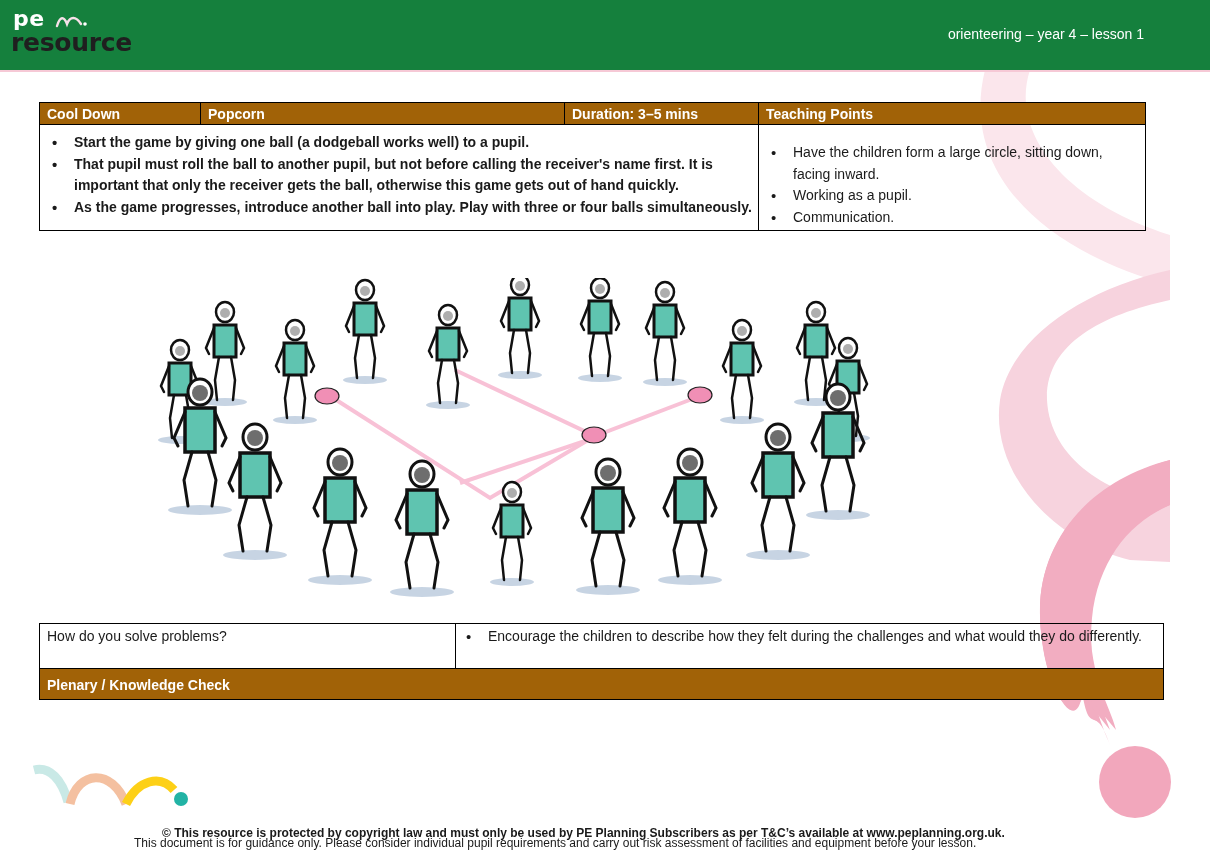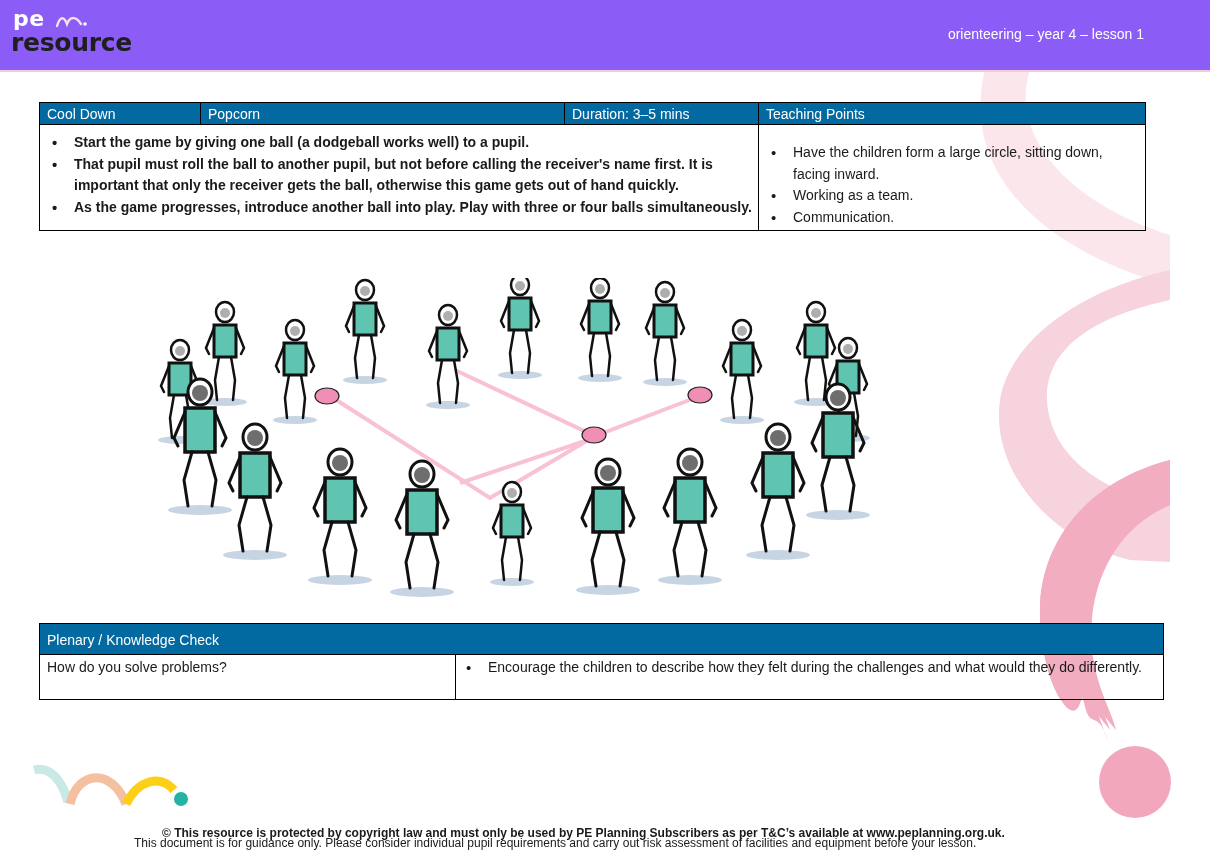--- a/index.html
+++ b/index.html
@@ -1,31 +1,31 @@
 <!DOCTYPE html>
 <html><head>
 <meta charset="utf-8">
 <style>
   * { box-sizing: border-box; margin: 0; padding: 0; }
   html, body { width: 1210px; height: 855px; background: #ffffff; overflow: hidden; }
   body { position: relative; font-family: "Liberation Sans", "DejaVu Sans", sans-serif; color: #1a1a1a; }
 
-  .header { position: absolute; left: 0; top: 0; width: 1210px; height: 70px; background: #8b5cf6; }
+  .header { position: absolute; left: 0; top: 0; width: 1210px; height: 70px; background: #15803d; }
   .header-line { position: absolute; left: 0; top: 70px; width: 1210px; height: 2px; background: #f6c9d6; }
   .logo { position: absolute; left: 11px; top: 6px; width: 120px; height: 56px; }
   .logo-pe { position: absolute; left: 2px; top: 0px; font-size: 22px; font-weight: bold; color: #ffffff; letter-spacing: 0.5px; font-family: "DejaVu Sans", sans-serif; }
   .logo-planning { position: absolute; left: 0px; top: 22px; font-size: 25px; font-weight: bold; color: #1f1f1f; letter-spacing: -0.3px; font-family: "DejaVu Sans", sans-serif; }
   .logo-swoosh { position: absolute; left: 40px; top: 6px; }
   .lesson-title { position: absolute; right: 66px; top: 26px; font-size: 14px; font-weight: normal; color: #ffffff; }
 
   .deco { position: absolute; left: 0; top: 0; pointer-events: none; }
 
   table.lesson { position: absolute; border-collapse: collapse; font-size: 14px; line-height: 21.5px; }
   table.lesson td { border: 1px solid #000; vertical-align: top; }
-  .th { background: #0369a1; color: #ffffff; font-weight: normal; height: 22px; padding: 1px 7px 0 7px; line-height: 20px; }
+  .th { background: #a16207; color: #ffffff; font-weight: bold; height: 22px; padding: 1px 7px 0 7px; line-height: 20px; }
 
   #main-table { left: 39px; top: 102px; width: 1107px; }
   #main-table td.cell { background: transparent; padding: 6px 6px 2px 6px; }
   ul.bullets { list-style: none; }
   ul.bullets li { position: relative; padding-left: 28px; }
   ul.bullets li::before { content: "•"; position: absolute; left: 6px; top: 0; font-size: 15px; }
 
   #plenary-table { left: 39px; top: 623px; width: 1125px; }
   #plenary-table td.cell { padding: 2px 7px 0 7px; height: 45px; }
 
@@ -75,21 +75,21 @@
     <td class="cell" colspan="3" style="padding-left:6px;padding-top:7px;padding-bottom:1px;font-weight:bold;">
       <ul class="bullets">
         <li>Start the game by giving one ball (a dodgeball works well) to a pupil.</li>
         <li>That pupil must roll the ball to another pupil, but not before calling the receiver's name first. It is important that only the receiver gets the ball, otherwise this game gets out of hand quickly.</li>
         <li>As the game progresses, introduce another ball into play. Play with three or four balls simultaneously.</li>
       </ul>
     </td>
     <td class="cell" style="padding-top:17px;padding-right:10px;">
       <ul class="bullets">
         <li>Have the children form a large circle, sitting down, facing inward.</li>
-        <li>Working as a team.</li>
+        <li>Working as a pupil.</li>
         <li>Communication.</li>
       </ul>
     </td>
   </tr>
 </tbody>
   </table>
 
 <svg class="illustration" width="830" height="320" viewBox="0 0 830 320">
   <defs>
     <g id="fig">
@@ -143,29 +143,29 @@
   <use href="#figbig" x="708" y="155"></use>
 
   <ellipse cx="197" cy="118" rx="12" ry="8" fill="#f08fb5" stroke="#222" stroke-width="1.2"></ellipse>
   <ellipse cx="570" cy="117" rx="12" ry="8" fill="#f08fb5" stroke="#222" stroke-width="1.2"></ellipse>
   <ellipse cx="464" cy="157" rx="12" ry="8" fill="#f08fb5" stroke="#222" stroke-width="1.2"></ellipse>
 </svg>
 
 <table class="lesson" id="plenary-table">
   <tbody>
       <tr>
-    <td class="th" colspan="2" style="height:30px;line-height:28px;padding-top:2px;">Plenary / Knowledge Check</td>
-  </tr>
-  <tr>
     <td class="cell" style="width:416px">How do you solve problems?</td>
     <td class="cell" style="padding-left:4px;">
       <ul class="bullets">
         <li>Encourage the children to describe how they felt during the challenges and what would they do differently.</li>
       </ul>
     </td>
+  </tr>
+  <tr>
+    <td class="th" colspan="2" style="height:30px;line-height:28px;padding-top:2px;">Plenary / Knowledge Check</td>
   </tr>
 </tbody>
   </table>
 
 <svg class="footer-swoosh" width="170" height="52" viewBox="0 0 170 52">
   <path d="M 4 10 C 20 6, 32 20, 38 42" stroke="#c9e9e6" stroke-width="9" fill="none" stroke-linecap="butt"></path>
   <path d="M 40 44 C 48 10, 82 8, 96 44" stroke="#f4c0a0" stroke-width="9" fill="none"></path>
   <path d="M 96 44 C 108 20, 130 14, 144 30" stroke="#fdd017" stroke-width="9" fill="none"></path>
   <circle cx="151" cy="39" r="7" fill="#22b3a5"></circle>
 </svg>

